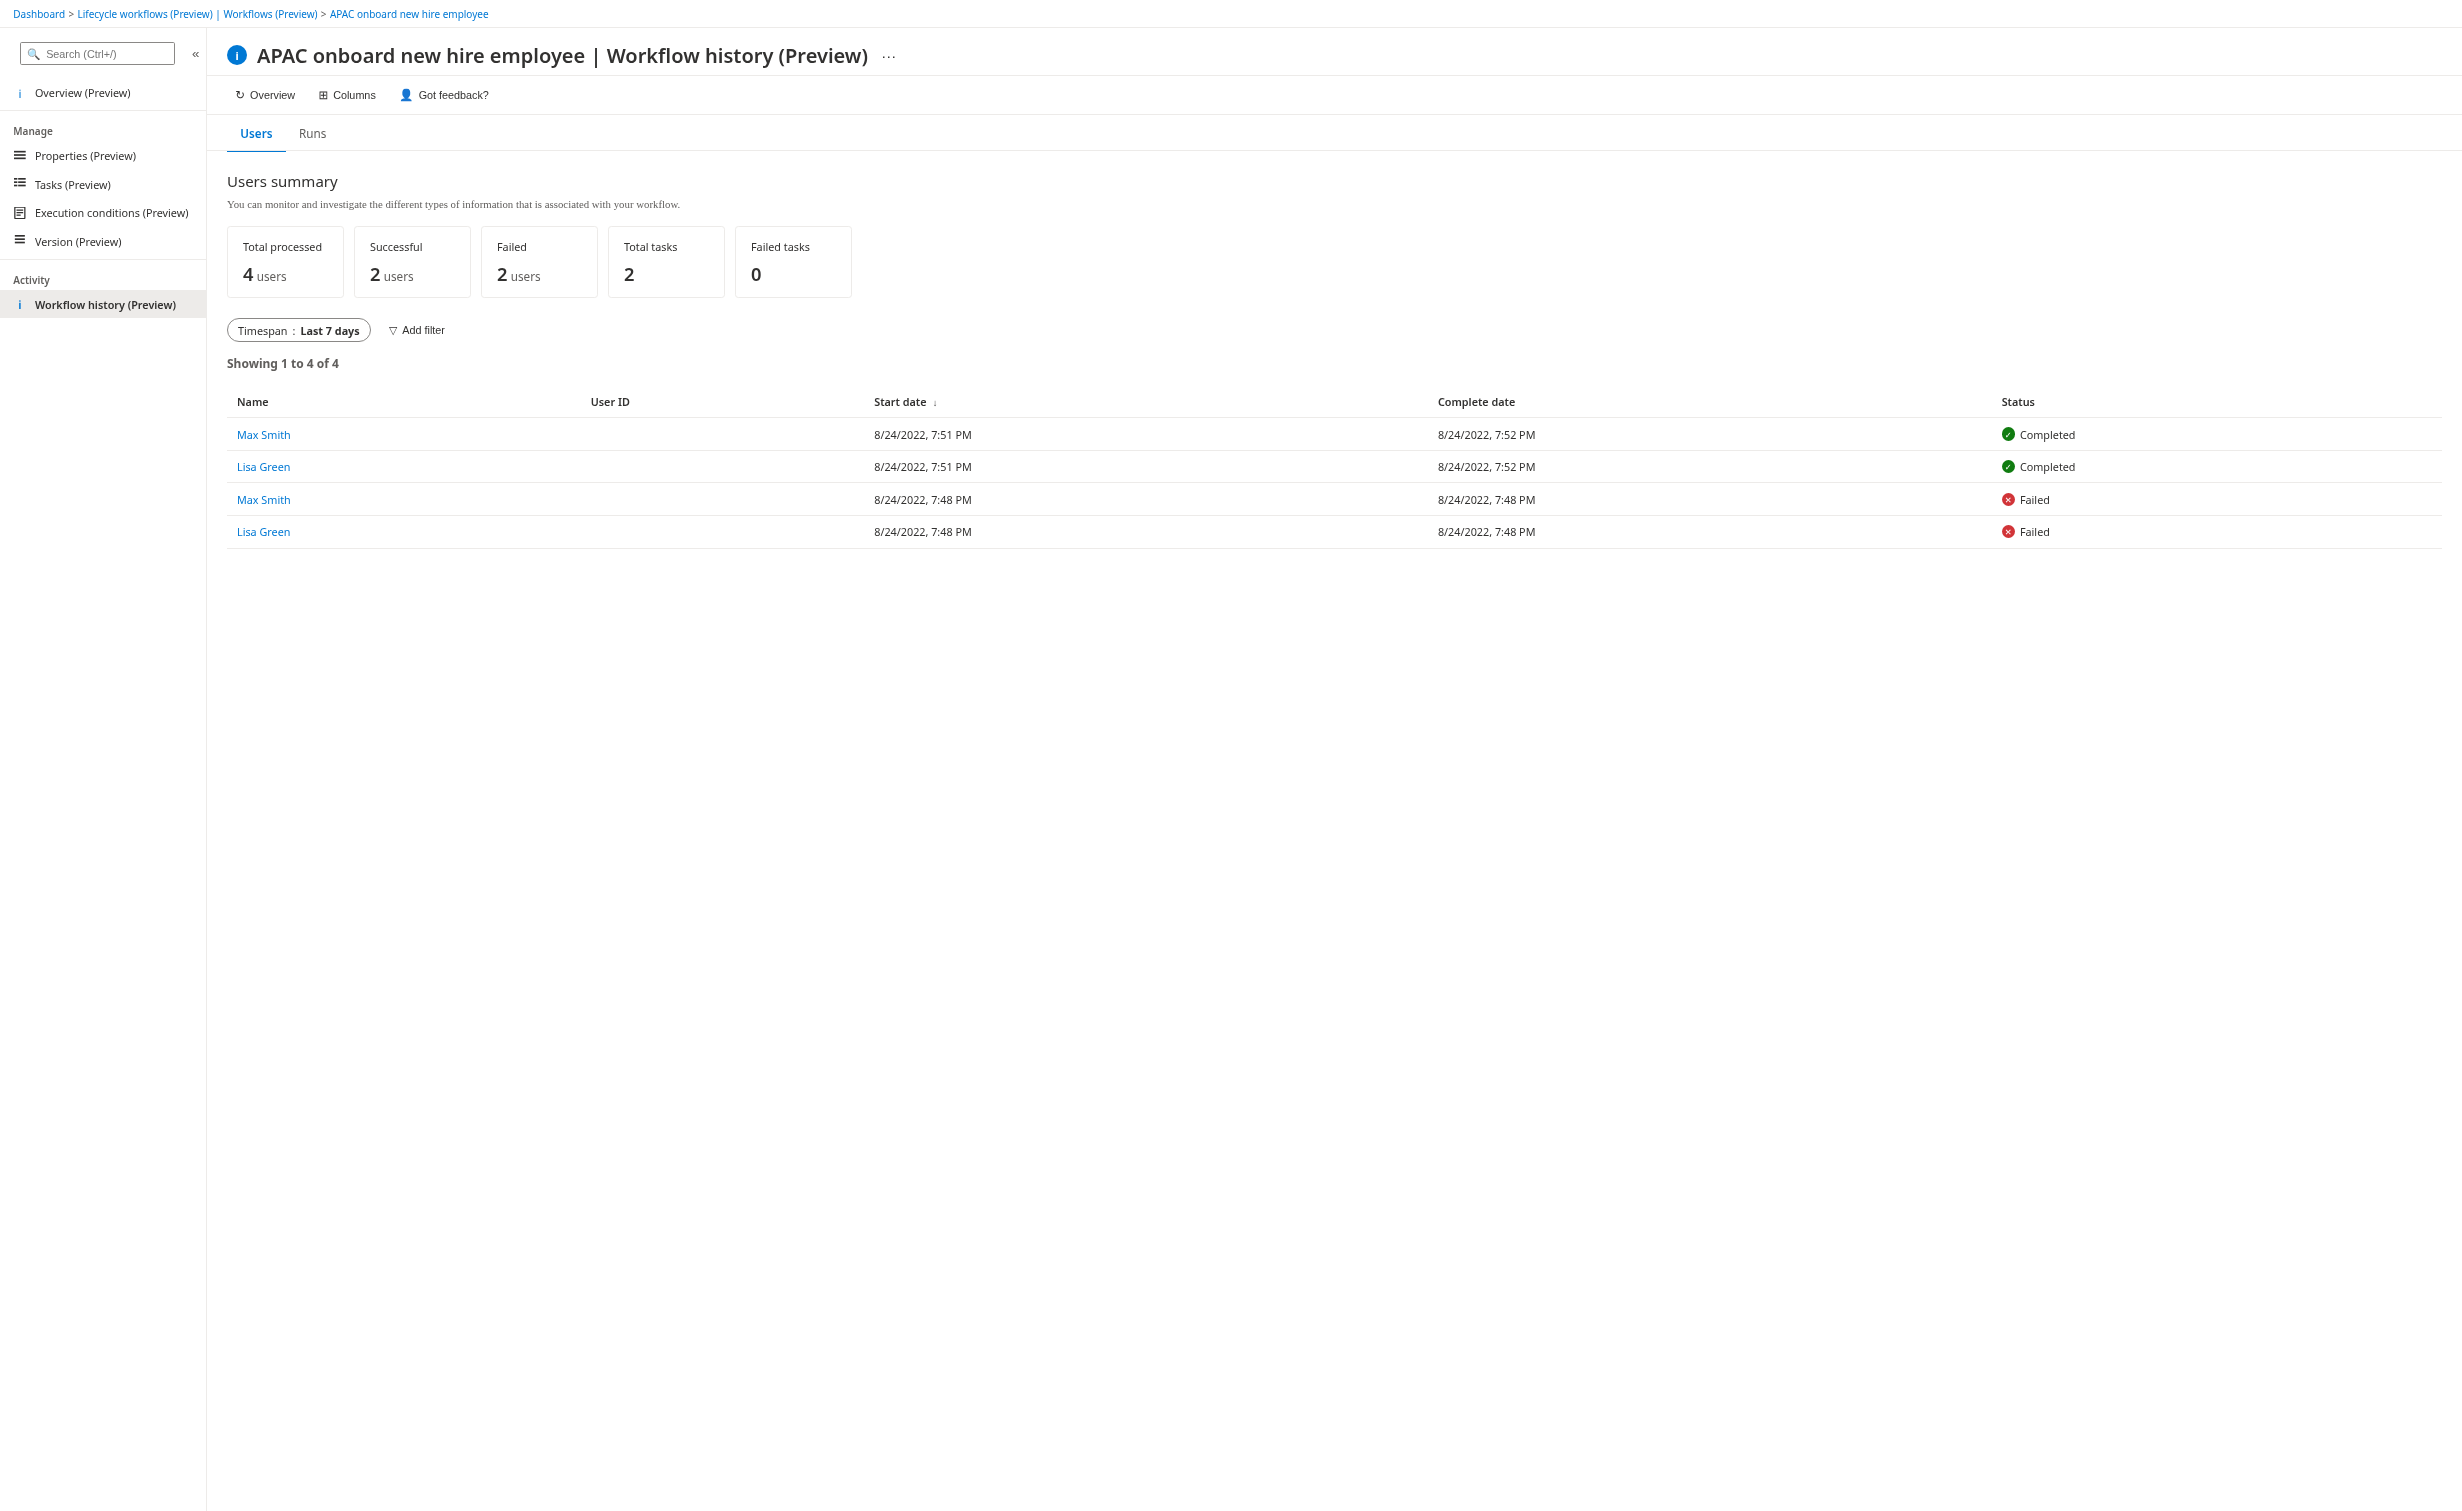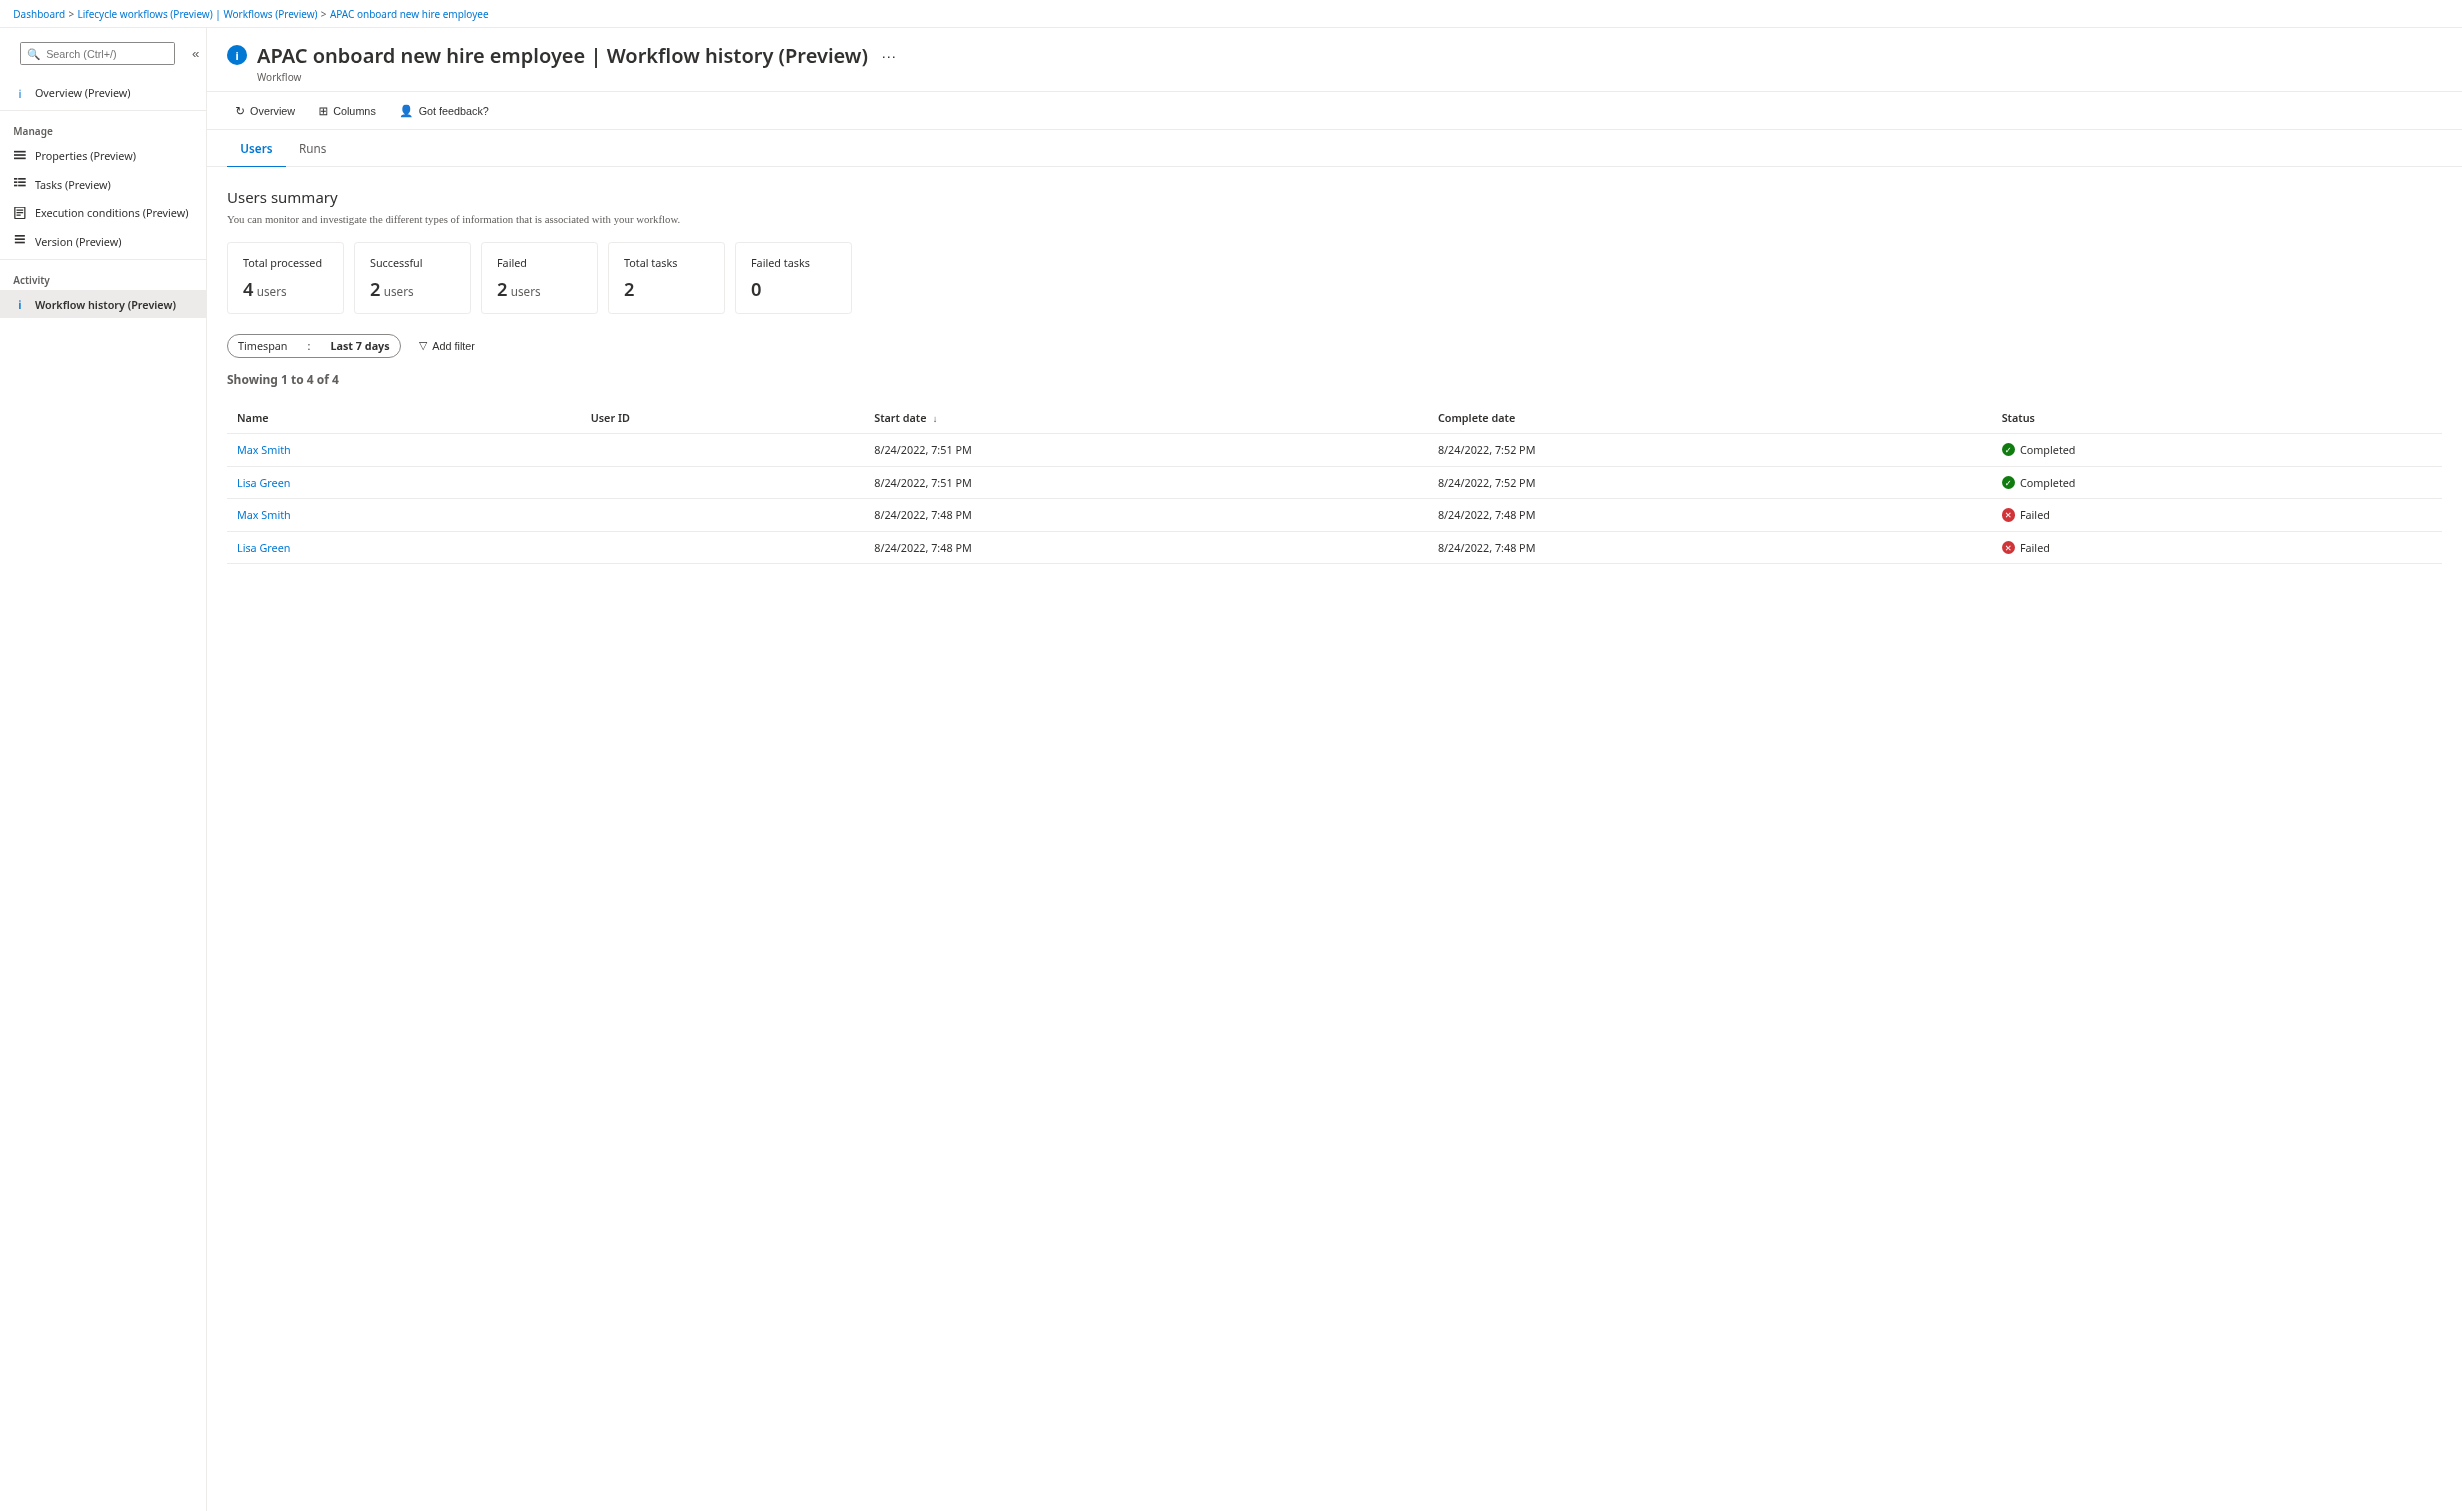--- a/index.html
+++ b/index.html
@@ -55,21 +55,21 @@
 
     
     .summary-cards { display: flex; gap: 10px; margin-bottom: 20px; flex-wrap: wrap; }
     .summary-card { border: 0.8px solid #edebe9; border-radius: 3.3px; padding: 11.7px 15px; min-width: 117px; }
     .card-label { font-size: 10.8px; color: #323130; margin-bottom: 6.7px; }
     .card-value { font-size: 18.3px; font-weight: 600; }
     .card-value-unit { font-size: 11.7px; font-weight: 400; color: #605e5c; margin-left: 3.3px; }
 
     
     .filter-bar { display: flex; align-items: center; gap: 8.3px; margin-bottom: 13.3px; }
-    .filter-tag { display: flex; align-items: center; gap: 20px; padding: 3.3px 10px; border: 0.8px solid #8a8886; border-radius: 13.3px; font-size: 10.8px; cursor: pointer; background: #fff; }
+    .filter-tag { display: flex; align-items: center; gap: 5px; padding: 3.3px 10px; border: 0.8px solid #8a8886; border-radius: 13.3px; font-size: 10.8px; cursor: pointer; background: #fff; }
     .add-filter-btn { display: flex; align-items: center; gap: 5px; padding: 3.3px 10px; border: none; background: none; cursor: pointer; font-size: 10.8px; color: #323130; }
 
     .showing-text { font-size: 12px; color: #605e5c; margin-bottom: 13.3px; font-weight: bold; }
 
     
     .data-table { width: 100%; border-collapse: collapse; }
     .data-table th { text-align: left; padding: 8.3px 10px; font-size: 10.8px; font-weight: 600; color: #323130; border-bottom: 1.7px solid #edebe9; white-space: nowrap; }
     .data-table td { padding: 8.3px 10px; font-size: 10.8px; color: #323130; border-bottom: 0.8px solid #edebe9; }
     .user-link { color: #0078d4; text-decoration: none; cursor: pointer; }
 
@@ -173,21 +173,20 @@
     </div>
 
     <div class="main-content">
 
       <div class="page-header">
         <div class="page-title-row">
           <div class="info-circle">i</div>
           <h1 class="page-title">APAC onboard new hire employee | Workflow history (Preview)</h1>
           <button class="ellipsis-btn">···</button>
         </div>
-        <div class="page-subtitle">Workflow</div>
       </div>
 
       <div class="toolbar">
         <button class="toolbar-btn">
           <span class="btn-icon">↻</span>
           <span>Overview</span>
         </button>
         <button class="toolbar-btn">
           <span class="btn-icon">⊞</span>
           <span>Columns</span>

